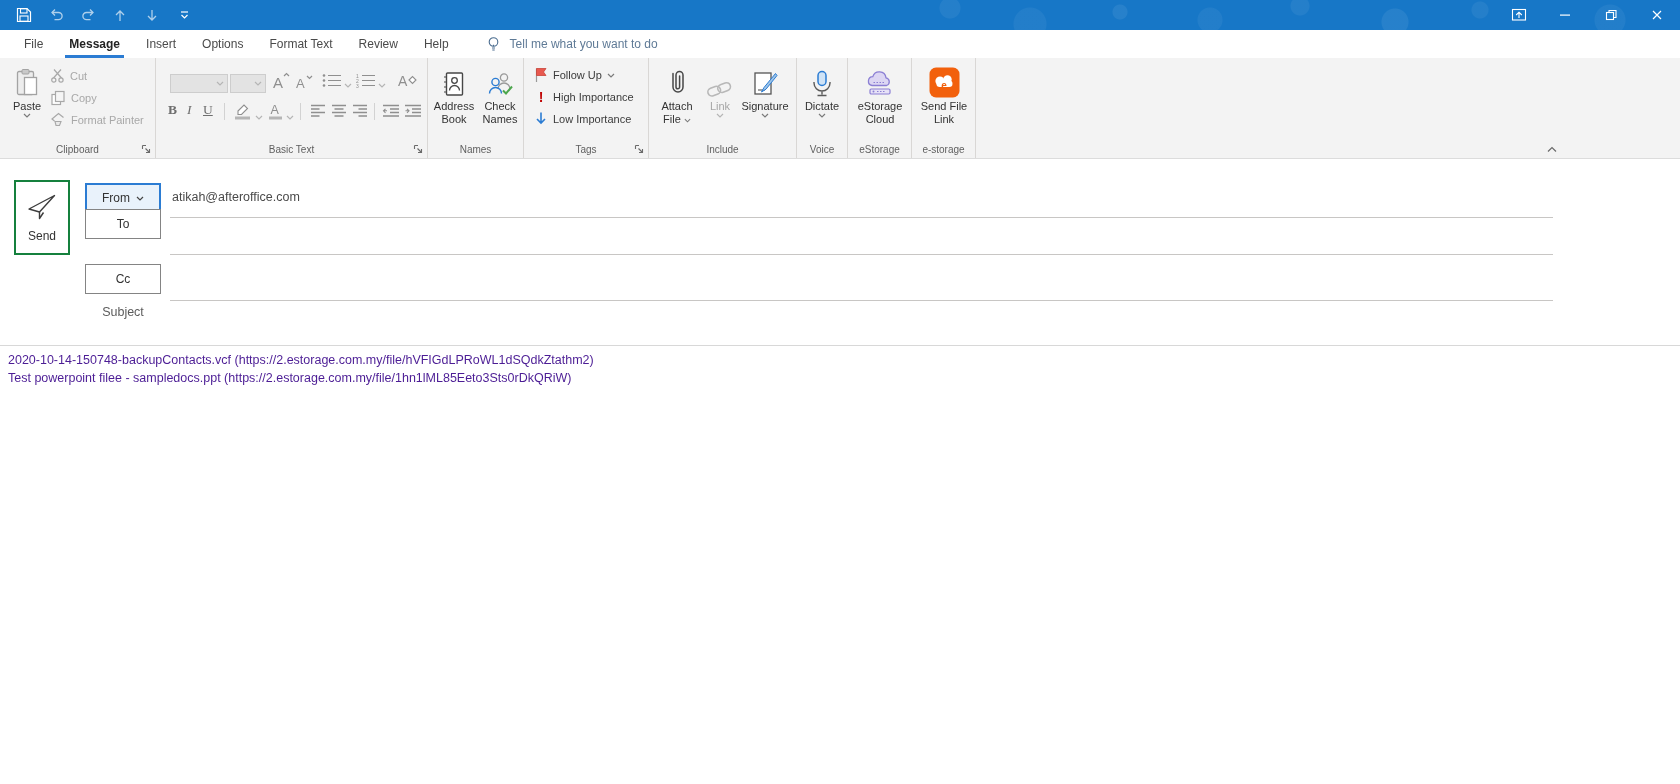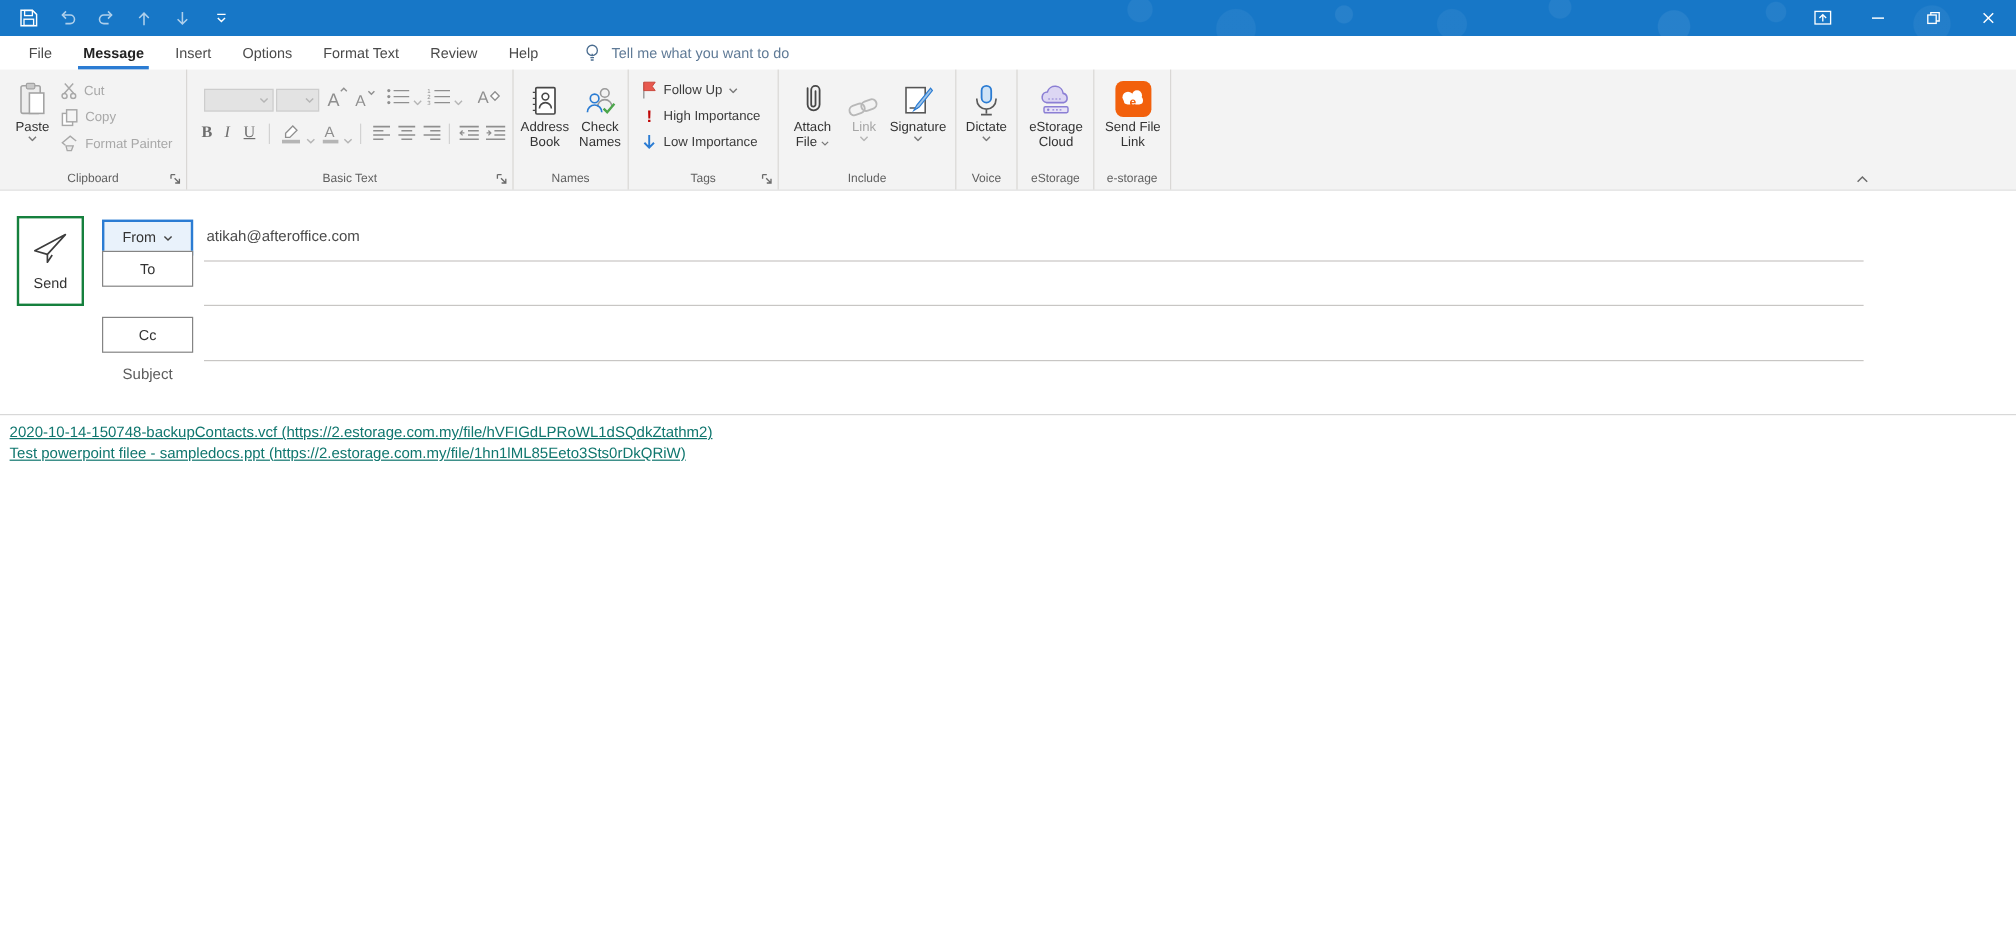--- a/index.html
+++ b/index.html
@@ -59,21 +59,21 @@
   .sendbtn .slbl{font-size:12px;color:#333}
   .fieldbtn{position:absolute;left:85px;width:76px;height:30px;background:#fff;border:1px solid #848484;
     box-sizing:border-box;display:flex;align-items:center;justify-content:center;gap:6px;font-size:12px;color:#333}
   .fieldbtn.from{background:#e9f2fb;border:2px solid #2b7cd3}
   .fieldline{position:absolute;left:170px;width:1383px;height:1px;background:#c8c6c4}
   .fieldval{position:absolute;left:172px;font-size:12.5px;color:#4a4a4a}
   .subjlbl{position:absolute;left:85px;width:76px;top:146px;text-align:center;font-size:12.5px;color:#5c5c5c}
 
   
   .mailbody{padding:5px 0 0 8px}
-  .mailbody a{display:block;color:#0f766e;font-size:12.5px;line-height:18px;text-decoration:underline;
+  .mailbody a{display:block;color:#4c1d95;font-size:12.5px;line-height:18px;
     width:max-content;cursor:pointer}
 </style>
 </head>
 <body>
 
 <div class="window">
 
   <div class="titlebar">
     <div class="qat">
       <div class="qbtn">

